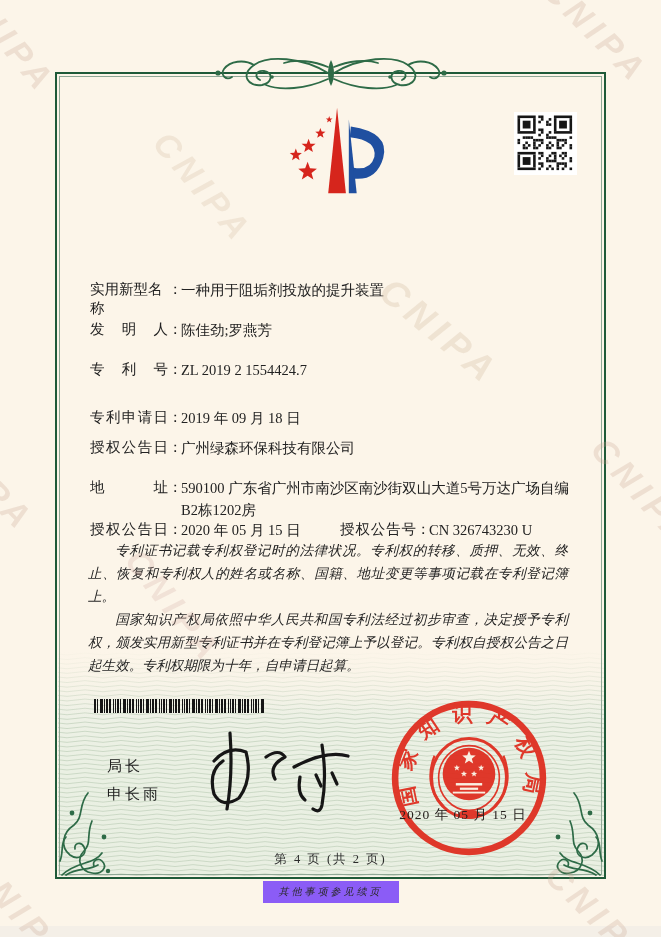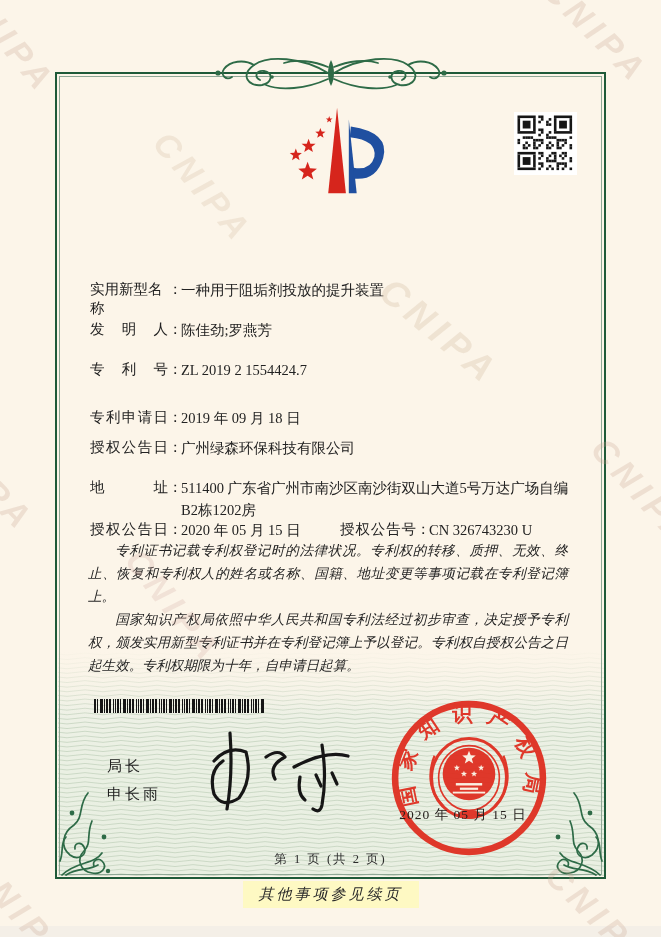--- a/index.html
+++ b/index.html
@@ -60,22 +60,22 @@
   .signer{position:absolute;left:107px;z-index:4;font-family:"Liberation Sans","DejaVu Sans",sans-serif;
           font-size:15px;letter-spacing:3px;color:#1d1d1d;}
   .signer.t1{top:757px;} .signer.t2{top:785px;}
   .sig{position:absolute;left:192px;top:727px;z-index:4;}
   .seal{position:absolute;left:388px;top:697px;z-index:5;opacity:.93;}
   .seal-date{position:absolute;left:398px;top:806px;width:130px;text-align:center;z-index:6;
              font-size:13.5px;letter-spacing:1px;color:#26211e;}
   .page-no{position:absolute;left:55px;top:851px;width:551px;text-align:center;z-index:4;
            font-size:12.5px;letter-spacing:2px;color:#2c2c2c;}
   .cont-wrap{position:absolute;left:0;top:881px;width:661px;text-align:center;z-index:4;}
-  .cont{display:inline-block;background:#fef9c3;padding:4px 16px;font-style:italic;
-        font-size:15px;letter-spacing:3px;color:#2a2a2a;}
+  .cont{display:inline-block;background:#8b5cf6;padding:4px 16px;font-style:italic;
+        font-size:10px;letter-spacing:3px;color:#2a2a2a;}
   .bottom-strip{position:absolute;left:0;bottom:0;width:661px;height:11px;background:#f4efe7;z-index:1;}
   svg{display:block;}
 </style>
 </head>
 <body>
 
 <div id="page">
 
   <div class="wave-band">
     <svg id="wave-svg" width="546" height="228">
@@ -322,21 +322,21 @@
     <div class="row r2">
       <span class="lab">专利号</span><span class="colon">：</span><span class="val">ZL 2019 2 1554424.7</span>
     </div>
     <div class="row r3">
       <span class="lab">专利申请日</span><span class="colon">：</span><span class="val">2019 年 09 月 18 日</span>
     </div>
     <div class="row r4">
       <span class="lab">授权公告日</span><span class="colon">：</span><span class="val">广州绿森环保科技有限公司</span>
     </div>
     <div class="row r5">
-      <span class="lab">地址</span><span class="colon">：</span><span class="val">511400 广东省广州市南沙区南沙街双山大道5号万达广场自编B2栋1202房</span>
+      <span class="lab">地址</span><span class="colon">：</span><span class="val">590100 广东省广州市南沙区南沙街双山大道5号万达广场自编B2栋1202房</span>
     </div>
     <div class="row rg">
       <span class="lab">授权公告日</span><span class="colon">：</span><span class="val">2020 年 05 月 15 日</span>
       <span class="pair2">
         <span class="lab">授权公告号</span><span class="colon">：</span><span class="val">CN 326743230 U</span>
       </span>
     </div>
   </div>
 
   <div class="paras">
@@ -382,18 +382,18 @@
       <rect x="67" y="85" width="26" height="2.4" fill="#fcf0e2"></rect>
       <rect x="71" y="89.5" width="18" height="2.2" fill="#fcf0e2"></rect>
       <rect x="64" y="93.5" width="32" height="1.8" fill="#fcf0e2"></rect>
       <ellipse cx="80" cy="116" rx="11" ry="4.5" fill="#df2b1d"></ellipse>
       <path d="M46,58 C38,78 42,96 55,108" fill="none" stroke="#df2b1d" stroke-width="2.2"></path>
       <path d="M114,58 C122,78 118,96 105,108" fill="none" stroke="#df2b1d" stroke-width="2.2"></path>
     </g>
   </svg>
   <div class="seal-date">2020 年 05 月 15 日</div>
 
-  <div class="page-no">第 1 页 (共 2 页)</div>
+  <div class="page-no">第 4 页 (共 2 页)</div>
   <div class="cont-wrap">
     <span class="cont">其他事项参见续页</span>
   </div>
   <div class="bottom-strip"></div>
 </div>
 
 </body></html>

